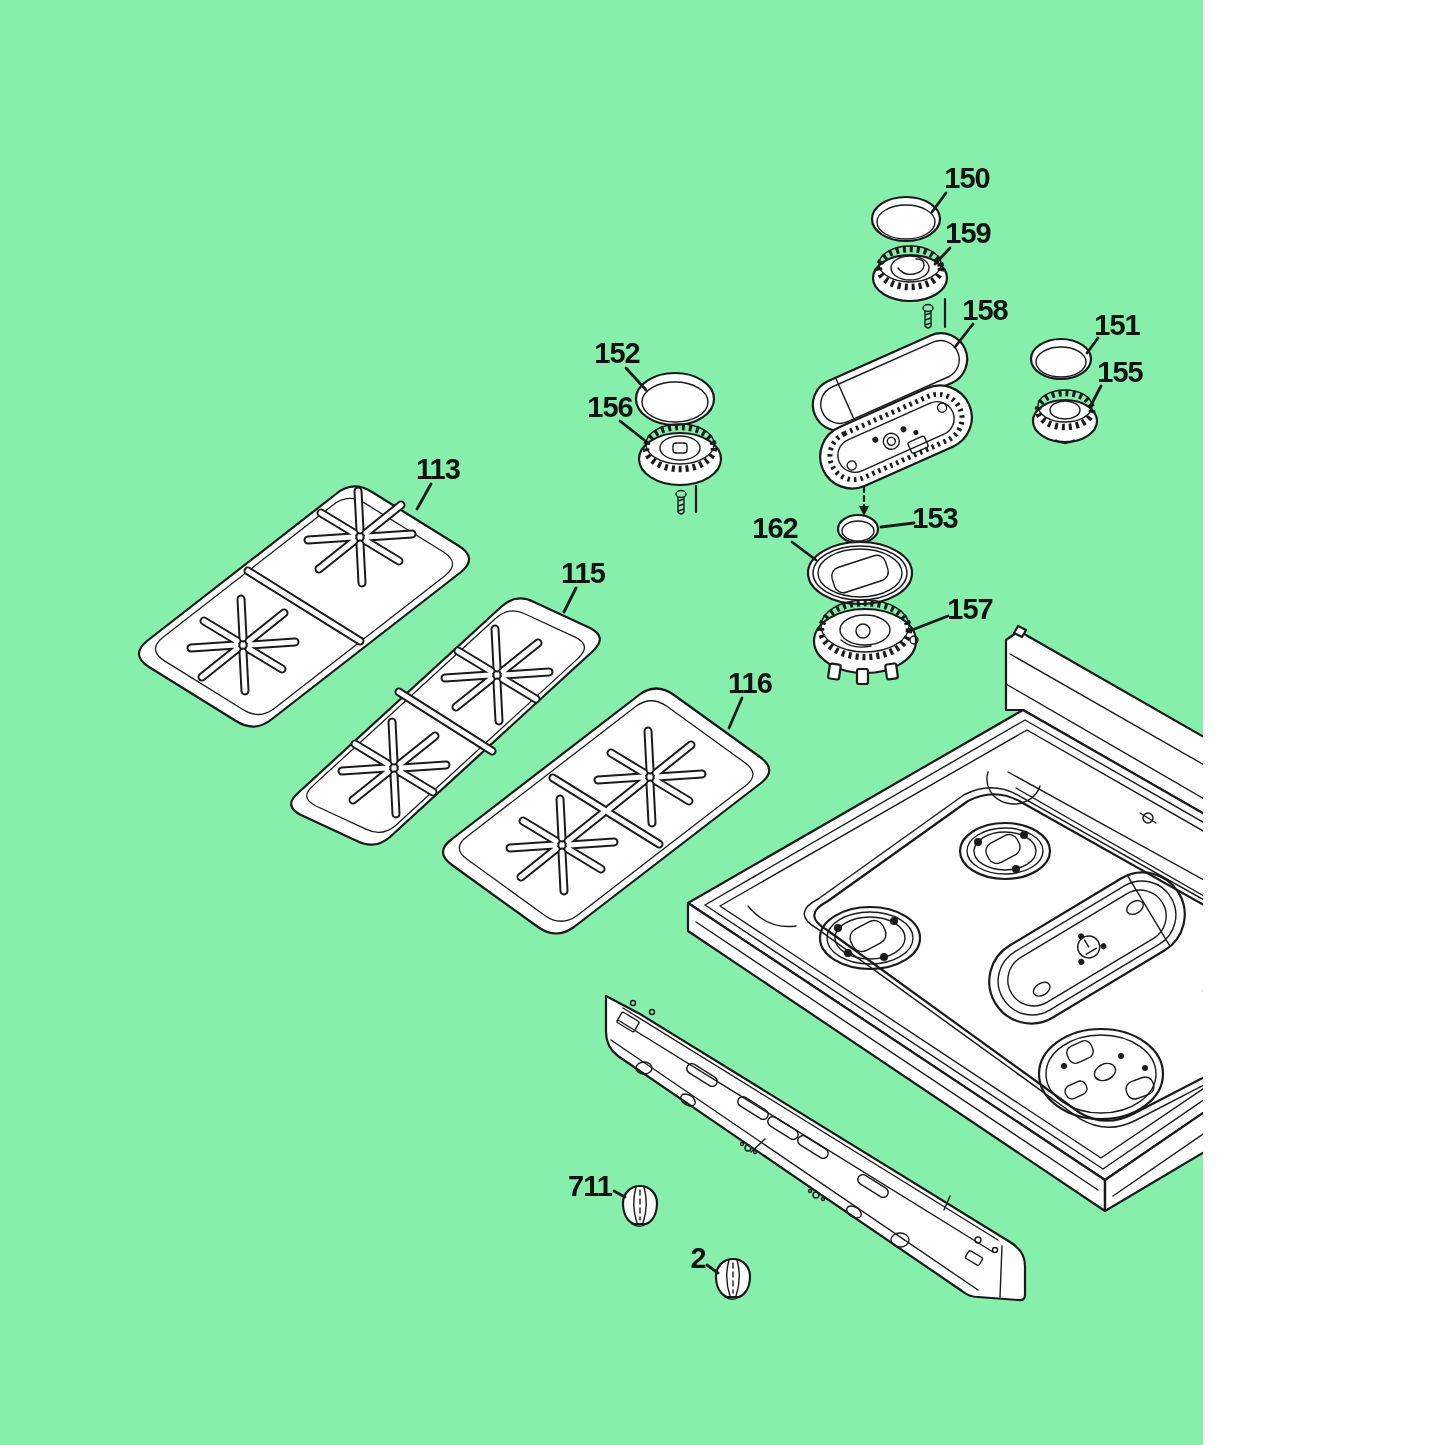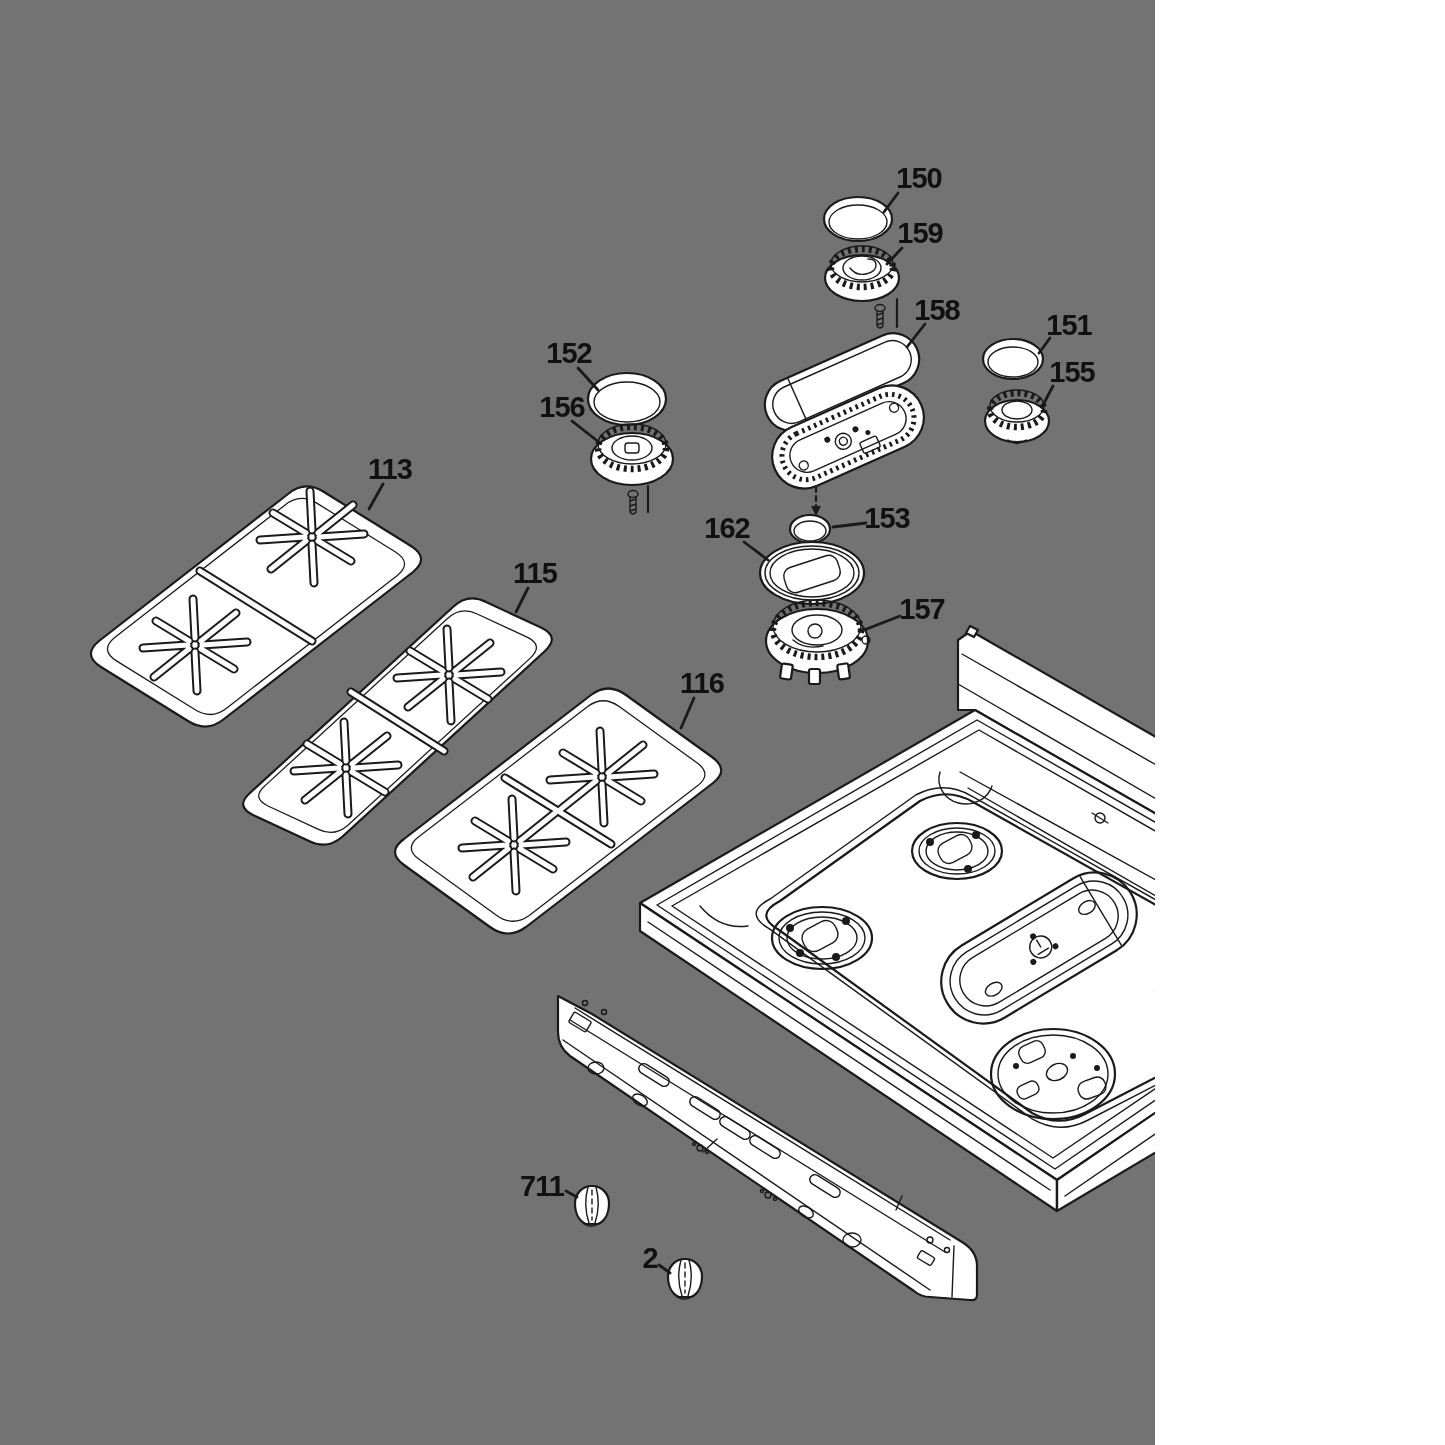--- a/index.html
+++ b/index.html
@@ -1,17 +1,17 @@
 <!DOCTYPE html>
 <html><head>
 <meta charset="utf-8">
 <style>
   html,body{margin:0;padding:0;background:#fff;}
-  #stage{position:relative;width:1155px;height:1445px;background:#737373;overflow:hidden;
-         font-family:"Liberation Sans",sans-serif;}
+  #stage{position:relative;width:1155px;height:1445px;background:#86efac;overflow:hidden;
+         font-family:"Liberation Sans",sans-serif;padding-left:48px;}
   svg{display:block}
   .ln{fill:none;stroke:#1a1a1a;stroke-width:2.2;stroke-linecap:round;stroke-linejoin:round;}
   .ln15{fill:none;stroke:#1a1a1a;stroke-width:1.4;stroke-linecap:round;stroke-linejoin:round;}
   .fillw{fill:#ffffff;stroke:#1a1a1a;stroke-width:2.2;stroke-linejoin:round;}
   .bar-b{fill:none;stroke:#1a1a1a;stroke-width:9;stroke-linecap:round;}
   .bar-w{fill:none;stroke:#ffffff;stroke-width:5;stroke-linecap:round;}
   .teeth{fill:none;stroke:#1a1a1a;stroke-width:6.5;stroke-dasharray:3 4;}
   .dot{fill:#1a1a1a;stroke:none;}
   .lead{fill:none;stroke:#1a1a1a;stroke-width:2.8;stroke-linecap:round;}
   .lbl{font-family:"Liberation Sans",sans-serif;font-size:29px;font-weight:bold;

